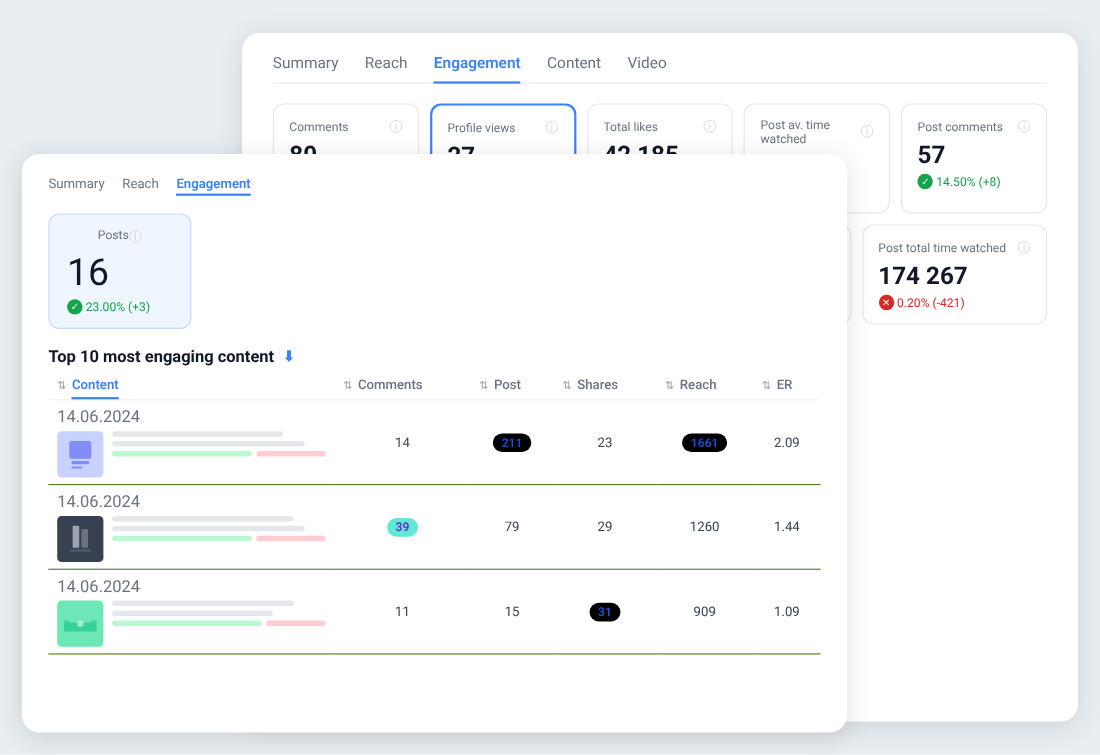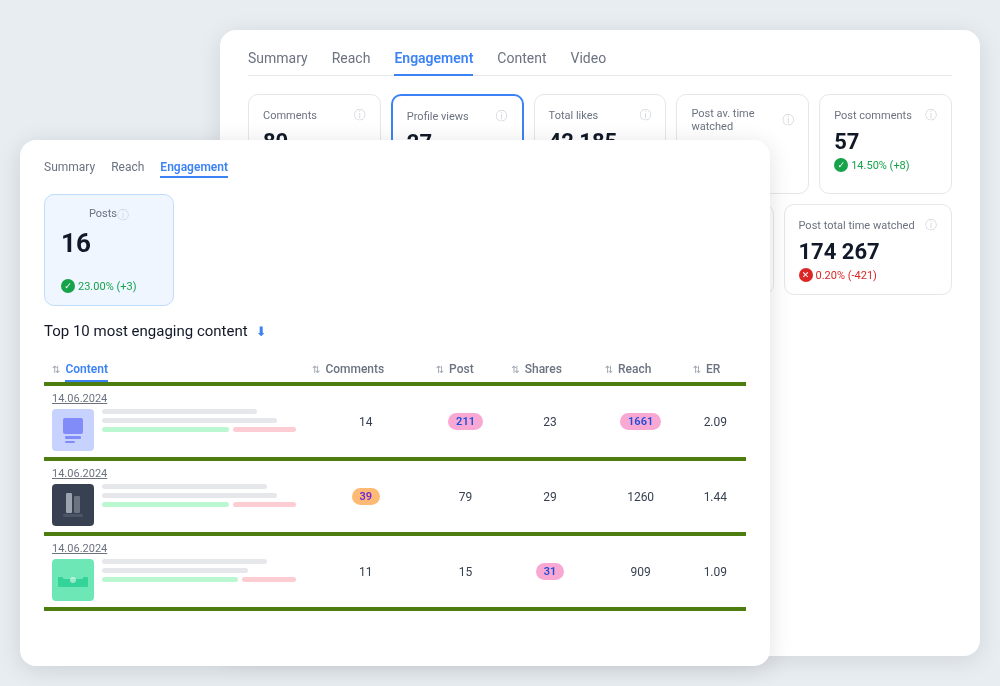--- a/index.html
+++ b/index.html
@@ -157,32 +157,32 @@
       min-width: 130px;
     }
     .front-metric-label {
       font-size: 11px;
       color: #6b7280;
       margin-bottom: 4px;
       display: flex;
       justify-content: center;
     }
     .front-metric-value {
-      font-size: 26px;
+      font-size: 34px;
+      font-weight: 400;
+      color: #111827;
+      margin-bottom: 4px;
+    }
+
+    
+    .section-title {
+      font-size: 15px;
       font-weight: 700;
       color: #111827;
-      margin-bottom: 21px;
-    }
-
-    
-    .section-title {
-      font-size: 15px;
-      font-weight: 400;
-      color: #111827;
-      margin-bottom: 16px;
+      margin-bottom: 4px;
       display: flex;
       align-items: center;
       gap: 8px;
     }
     .section-subtitle {
       font-size: 12px;
       color: #6b7280;
       margin-bottom: 12px;
     }
 
@@ -199,31 +199,31 @@
       font-weight: 500;
       border-bottom: 1px solid #f3f4f6;
       white-space: nowrap;
     }
     .content-table th .sort-icon { color: #9ca3af; font-size: 10px; margin-right: 2px; }
     .content-table td {
       padding: 6px 8px;
       vertical-align: middle;
       color: #374151;
     }
-    .content-table tr { border-bottom: 4px solid #4d7c0f; }
+    .content-table tr { border-bottom: 1px solid #4d7c0f; }
 
     .badge {
       display: inline-block;
       padding: 2px 8px;
       border-radius: 12px;
       font-size: 11px;
       font-weight: 600;
     }
-    .badge-blue { background: #f9a8d4; color: #1d4ed8; }
-    .badge-purple { background: #fdba74; color: #6d28d9; }
+    .badge-blue { background: #000000; color: #1d4ed8; }
+    .badge-purple { background: #5eead4; color: #6d28d9; }
 
     .thumb-block {
       display: flex;
       gap: 8px;
       align-items: flex-start;
     }
     .thumb {
       width: 42px;
       height: 42px;
       border-radius: 4px;
@@ -241,24 +241,23 @@
       height: 5px;
       border-radius: 3px;
       background: #e5e7eb;
       margin-bottom: 4px;
     }
     .line-green { background: #bbf7d0; width: 60%; }
     .line-pink { background: #fecdd3; width: 30%; }
     .line-gray-short { background: #e5e7eb; width: 80%; }
 
     .date-label {
-      font-size: 11px;
+      font-size: 15px;
       color: #6b7280;
       margin-bottom: 4px;
-      text-decoration: underline;
     }
 
     .col-content { width: 260px; }
     .col-num { text-align: center; }
 
     .th-content-label {
       color: #3b82f6;
       font-weight: 600;
       border-bottom: 2px solid #3b82f6;
       padding-bottom: 4px;

